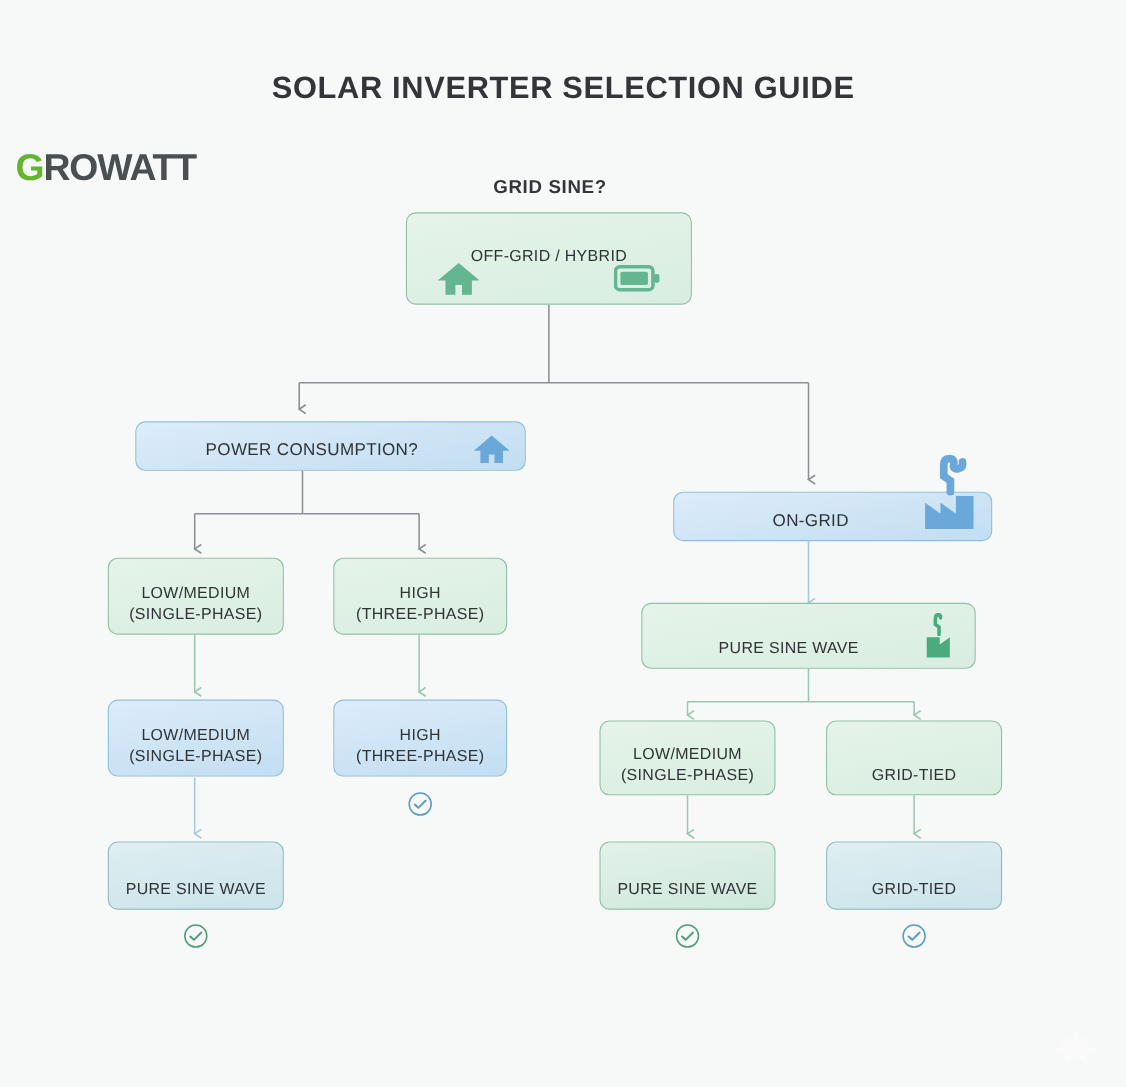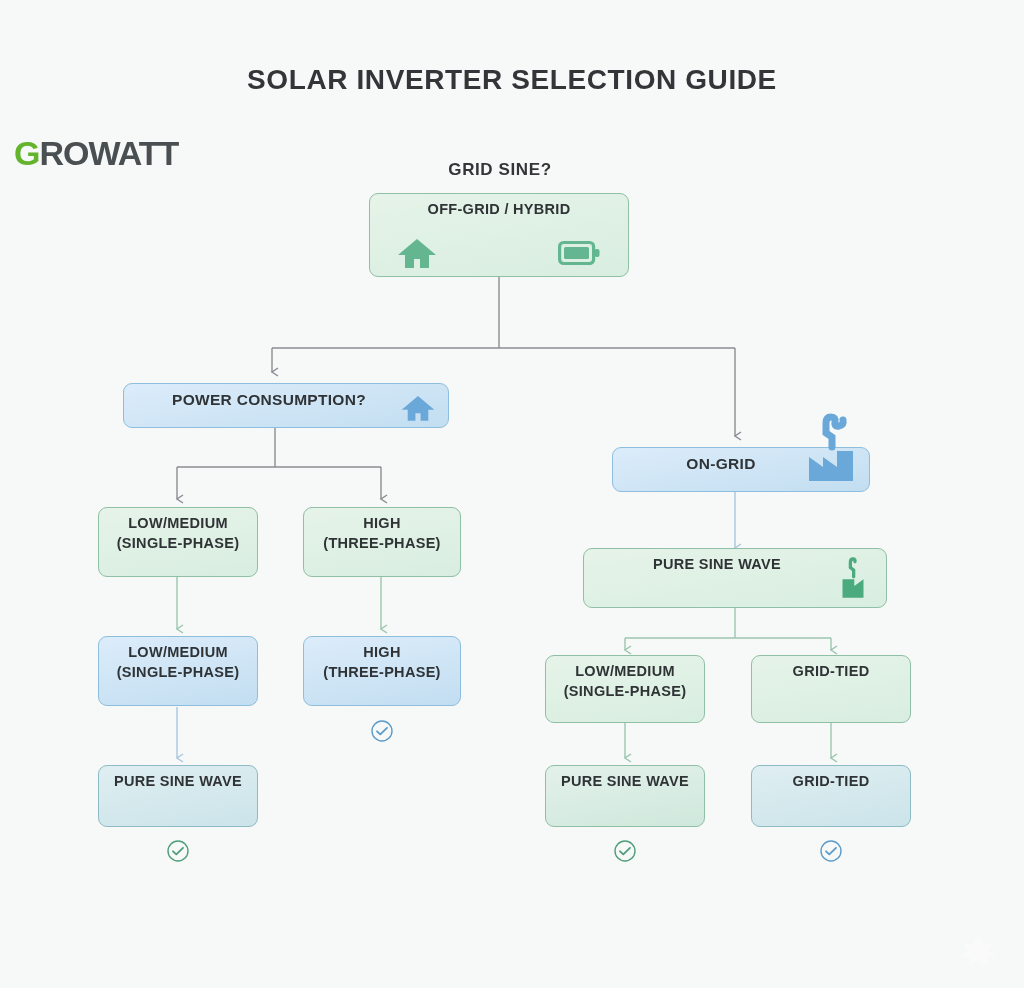--- a/index.html
+++ b/index.html
@@ -35,23 +35,23 @@
     color: #333639; text-align: center; white-space: nowrap;
   }
 
   
   #links { position: absolute; left: 0; top: 0; width: 1024px; height: 988px; }
 
   
   .node {
     position: absolute;
     border-radius: 9px;
-    display: flex; align-items: flex-start; justify-content: center;
+    display: flex; align-items: flex-end; justify-content: center;
     text-align: center;
-    font-size: 14.5px; font-weight: bold; letter-spacing: 0.3px;
+    font-size: 14.5px; font-weight: normal; letter-spacing: 0.3px;
     color: #2f3336; line-height: 1.35;
     padding: 6px 10px;
   }
   .node .label { position: relative; z-index: 2; white-space: pre-line; }
 
   .node.green {
     background: linear-gradient(170deg, #e6f3e9 0%, #d8eee0 100%);
     border: 1.4px solid #8fbfa4;
   }
   .node.blue {
@@ -133,21 +133,21 @@
     <svg class="nicon" style="left:26px; top:42px;" width="42" height="34" viewBox="0 0 42 34">
       <path d="M21 3 L40 19 L33 19 L33 32 L24 32 L24 23 L18 23 L18 32 L9 32 L9 19 L2 19 Z" fill="#63b68f"></path>
     </svg>
     <svg class="nicon" style="right:26px; top:45px;" width="44" height="28" viewBox="0 0 44 28">
       <rect x="1.6" y="3.5" width="34" height="21" rx="4" fill="none" stroke="#63b68f" stroke-width="3.2"></rect>
       <rect x="6" y="8" width="25" height="12" rx="1.5" fill="#63b68f"></rect>
       <rect x="36.5" y="10" width="5" height="8" rx="2" fill="#63b68f"></rect>
     </svg>
   </div>
 
-  <div class="node blue" style="left:123px; top:383px; width:326px; height:45px;">
+  <div class="node blue" style="left:123px; top:383px; width:355px; height:45px;">
     <span class="label" style="margin-right:34px; font-size:15.5px;">POWER CONSUMPTION?</span>
     <svg class="nicon" style="right:12px; top:9px;" width="36" height="30" viewBox="0 0 42 34">
       <path d="M21 3 L40 19 L33 19 L33 32 L24 32 L24 23 L18 23 L18 32 L9 32 L9 19 L2 19 Z" fill="#69a8d8"></path>
     </svg>
   </div>
 
   <div class="node green" style="left:98px; top:507px; width:160px; height:70px;">
     <span class="label">LOW/MEDIUM
 (SINGLE-PHASE)</span>
   </div>
@@ -171,21 +171,21 @@
   </svg>
 
   <div class="node teal" style="left:98px; top:765px; width:160px; height:62px;">
     <span class="label">PURE SINE WAVE</span>
   </div>
   <svg class="check" style="left:166px; top:839px;" viewBox="0 0 24 24">
     <circle cx="12" cy="12" r="10" fill="none" stroke="#4e9e7a" stroke-width="1.4"></circle>
     <path d="M7 12.3 L10.3 15.4 L17 8.8" fill="none" stroke="#4e9e7a" stroke-width="1.8" stroke-linecap="round" stroke-linejoin="round"></path>
   </svg>
 
-  <div class="node blue" style="left:612px; top:447px; width:258px; height:45px;">
+  <div class="node blue" style="left:612px; top:447px; width:290px; height:45px;">
     <span class="label" style="margin-right:40px; font-size:15.5px;">ON-GRID</span>
     <svg class="nicon" style="right:6px; top:-37px;" width="64" height="78" viewBox="0 0 64 78">
       <path d="M33 36 L33 26 L27 22 L27 12 Q27 6 32 6 Q37 6 36 11 Q35 16 40 15 Q45 14 44 9" fill="none" stroke="#69a8d8" stroke-width="7" stroke-linecap="round"></path>
       <path d="M10 70 L10 46 L24 56 L24 46 L38 56 L38 40 L54 40 L54 70 Z" fill="#69a8d8"></path>
     </svg>
   </div>
 
   <div class="node green" style="left:583px; top:548px; width:304px; height:60px;">
     <span class="label" style="margin-right:36px;">PURE SINE WAVE</span>
     <svg class="nicon" style="right:12px; top:8px;" width="42" height="46" viewBox="0 0 64 70">

